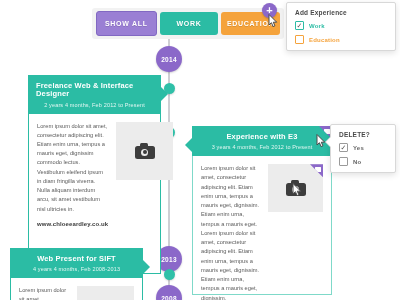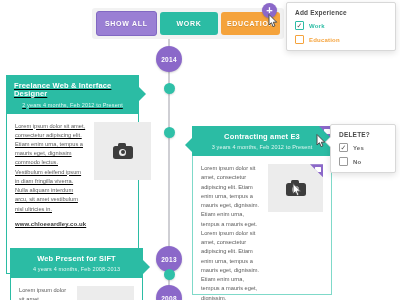--- a/index.html
+++ b/index.html
@@ -206,21 +206,21 @@
       <div class="cb-label teal">Work</div>
     </div>
     <div class="cb-row">
       <div class="cbox orange">
         <span class="tick"></span>
       </div>
       <div class="cb-label orange">Education</div>
     </div>
   </div>
 
-  <div class="card" style="left:6px;top:75px;width:133px;text-decoration:underline;">
+  <div class="card" style="left:28px;top:75px;width:133px;">
     <div class="card-head">
       <div class="notch-r"></div>
       <div class="card-title">Freelance Web &amp; Interface Designer</div>
       <div class="card-sub" style="text-align:center">2 years 4 months, Feb 2012 to Present</div>
     </div>
     <div class="card-body" style="height:143px">
       <div class="body-cols">
         <div class="col-text">
           <div class="body-text">Lorem ipsum dolor sit amet, consectetur adipiscing elit. Etiam enim urna, tempus a mauris eget, dignissim commodo lectus. Vestibulum eleifend ipsum in diam fringilla viverra. Nulla aliquam interdum arcu, sit amet vestibulum nisl ultricies in.</div>
           <div class="body-link">www.chloeeardley.co.uk</div>
@@ -235,21 +235,21 @@
       </div>
     </div>
   </div>
 
   <div class="card" style="left:192px;top:126px;width:140px;">
     <div class="card-head centered">
       <div class="notch-l"></div>
       <div class="fold">
           <div class="bars"></div>
         </div>
-      <div class="card-title">Contracting amet E3</div>
+      <div class="card-title">Experience with E3</div>
       <div class="card-sub">3 years 4 months, Feb 2012 to Present</div>
     </div>
     <div class="card-body noborder" style="height:122px">
       <div class="body-cols">
         <div class="col-text" style="max-width:66px">
           <div class="body-text">Lorem ipsum dolor sit amet, consectetur adipiscing elit. Etiam enim urna, tempus a mauris eget, dignissim. Etiam enim urna, tempus a mauris eget. Lorem ipsum dolor sit amet, consectetur adipiscing elit. Etiam enim urna, tempus a mauris eget, dignissim. Etiam enim urna, tempus a mauris eget, dignissim.</div>
         </div>
         <div class="photo sm">
           <div class="fold">
               <div class="bars"></div>

